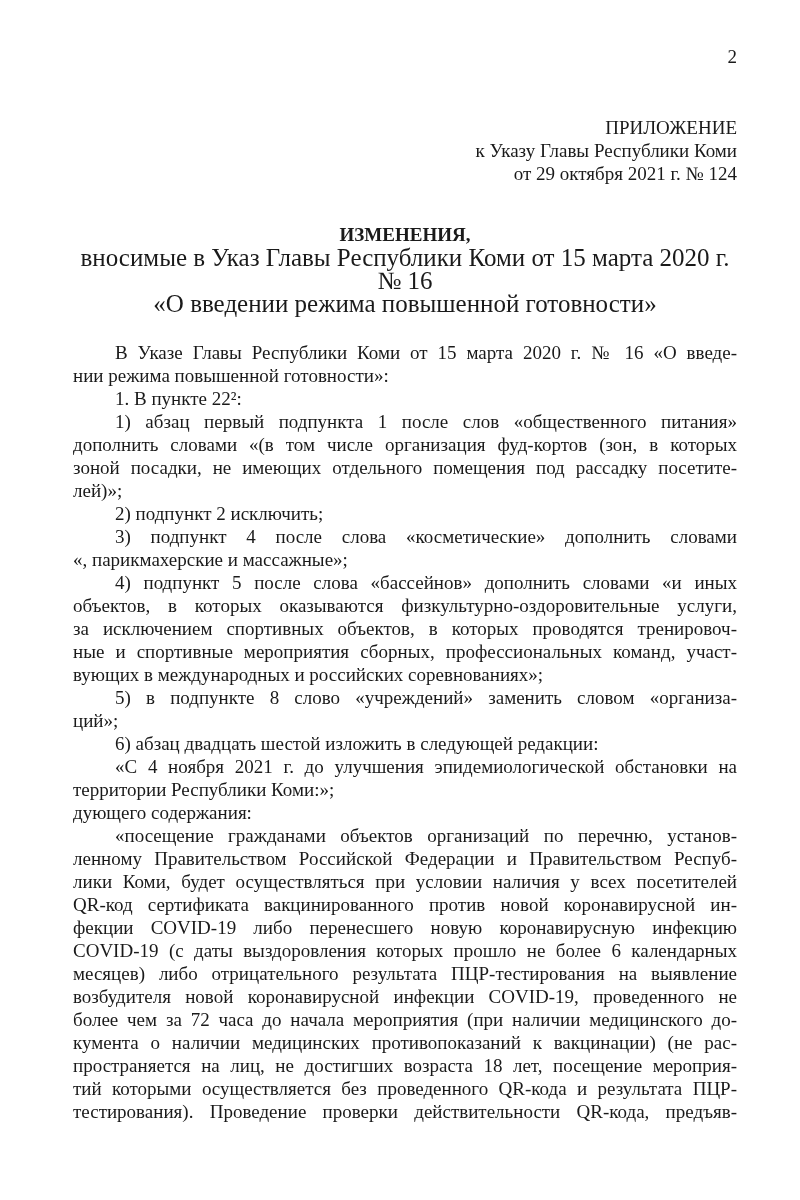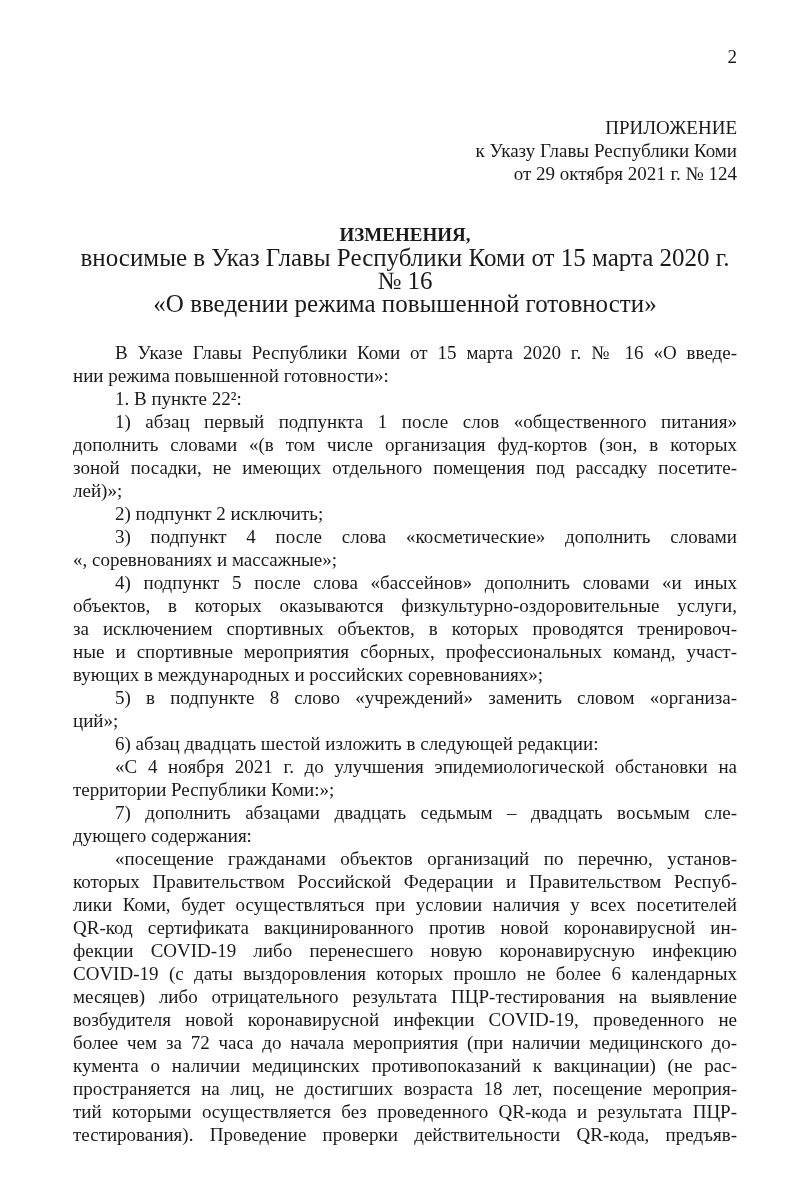--- a/index.html
+++ b/index.html
@@ -83,35 +83,34 @@
   <div class="docbody">
       <div class="bline ind j">В Указе Главы Республики Коми от 15 марта 2020 г. № 16 «О введе-</div>
       <div class="bline">нии режима повышенной готовности»:</div>
       <div class="bline ind">1. В пункте 22²:</div>
       <div class="bline ind j">1) абзац первый подпункта 1 после слов «общественного питания»</div>
       <div class="bline j">дополнить словами «(в том числе организация фуд-кортов (зон, в которых</div>
       <div class="bline j">зоной посадки, не имеющих отдельного помещения под рассадку посетите-</div>
       <div class="bline">лей)»;</div>
       <div class="bline ind">2) подпункт 2 исключить;</div>
       <div class="bline ind j">3) подпункт 4 после слова «косметические» дополнить словами</div>
-      <div class="bline">«, соревнованиях и массажные»;</div>
+      <div class="bline">«, парикмахерские и массажные»;</div>
       <div class="bline ind j">4) подпункт 5 после слова «бассейнов» дополнить словами «и иных</div>
       <div class="bline j">объектов, в которых оказываются физкультурно-оздоровительные услуги,</div>
       <div class="bline j">за исключением спортивных объектов, в которых проводятся тренировоч-</div>
       <div class="bline j">ные и спортивные мероприятия сборных, профессиональных команд, участ-</div>
       <div class="bline">вующих в международных и российских соревнованиях»;</div>
       <div class="bline ind j">5) в подпункте 8 слово «учреждений» заменить словом «организа-</div>
       <div class="bline">ций»;</div>
       <div class="bline ind">6) абзац двадцать шестой изложить в следующей редакции:</div>
       <div class="bline ind j">«С 4 ноября 2021 г. до улучшения эпидемиологической обстановки на</div>
       <div class="bline">территории Республики Коми:»;</div>
-      <div class="bline ind j">7) дополнить абзацами двадцать седьмым – двадцать восьмым сле-</div>
       <div class="bline">дующего содержания:</div>
       <div class="bline ind j">«посещение гражданами объектов организаций по перечню, установ-</div>
-      <div class="bline j">которых Правительством Российской Федерации и Правительством Респуб-</div>
+      <div class="bline j">ленному Правительством Российской Федерации и Правительством Респуб-</div>
       <div class="bline j">лики Коми, будет осуществляться при условии наличия у всех посетителей</div>
       <div class="bline j">QR-код сертификата вакцинированного против новой коронавирусной ин-</div>
       <div class="bline j">фекции COVID-19 либо перенесшего новую коронавирусную инфекцию</div>
       <div class="bline j">COVID-19 (с даты выздоровления которых прошло не более 6 календарных</div>
       <div class="bline j">месяцев) либо отрицательного результата ПЦР-тестирования на выявление</div>
       <div class="bline j">возбудителя новой коронавирусной инфекции COVID-19, проведенного не</div>
       <div class="bline j">более чем за 72 часа до начала мероприятия (при наличии медицинского до-</div>
       <div class="bline j">кумента о наличии медицинских противопоказаний к вакцинации) (не рас-</div>
       <div class="bline j">пространяется на лиц, не достигших возраста 18 лет, посещение мероприя-</div>
       <div class="bline j">тий которыми осуществляется без проведенного QR-кода и результата ПЦР-</div>

